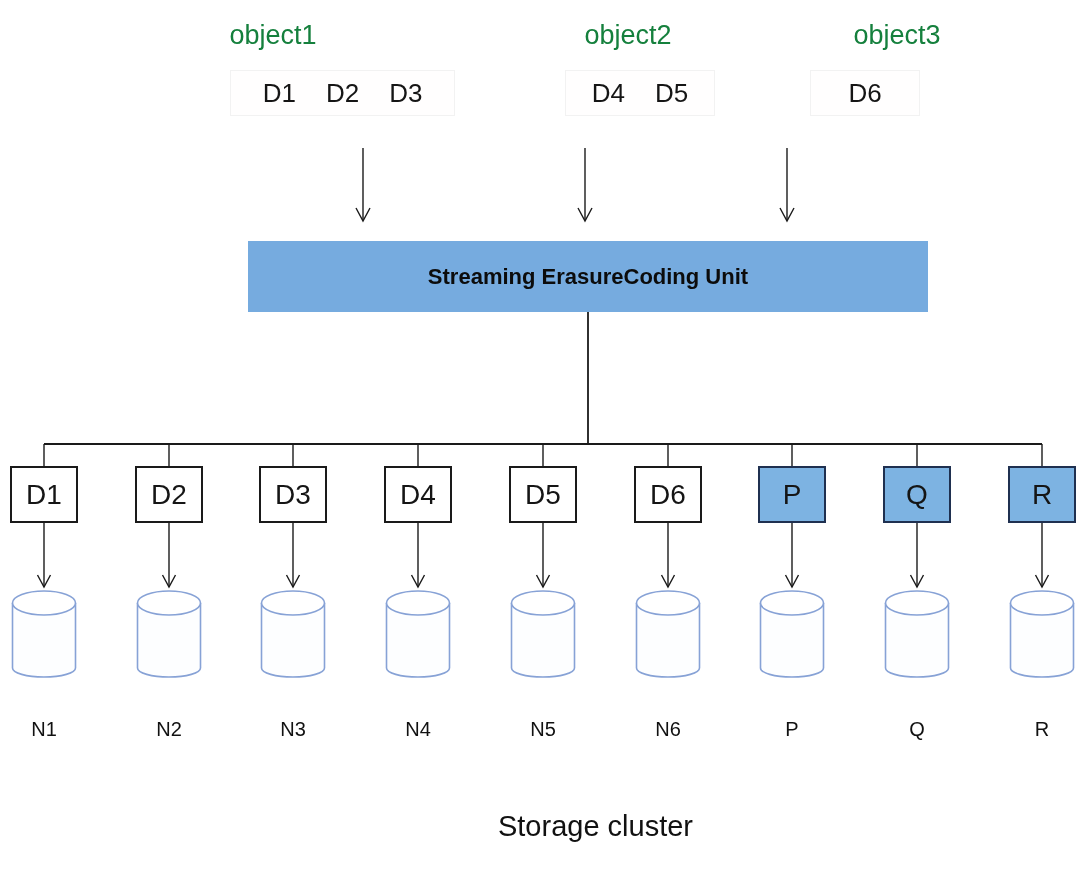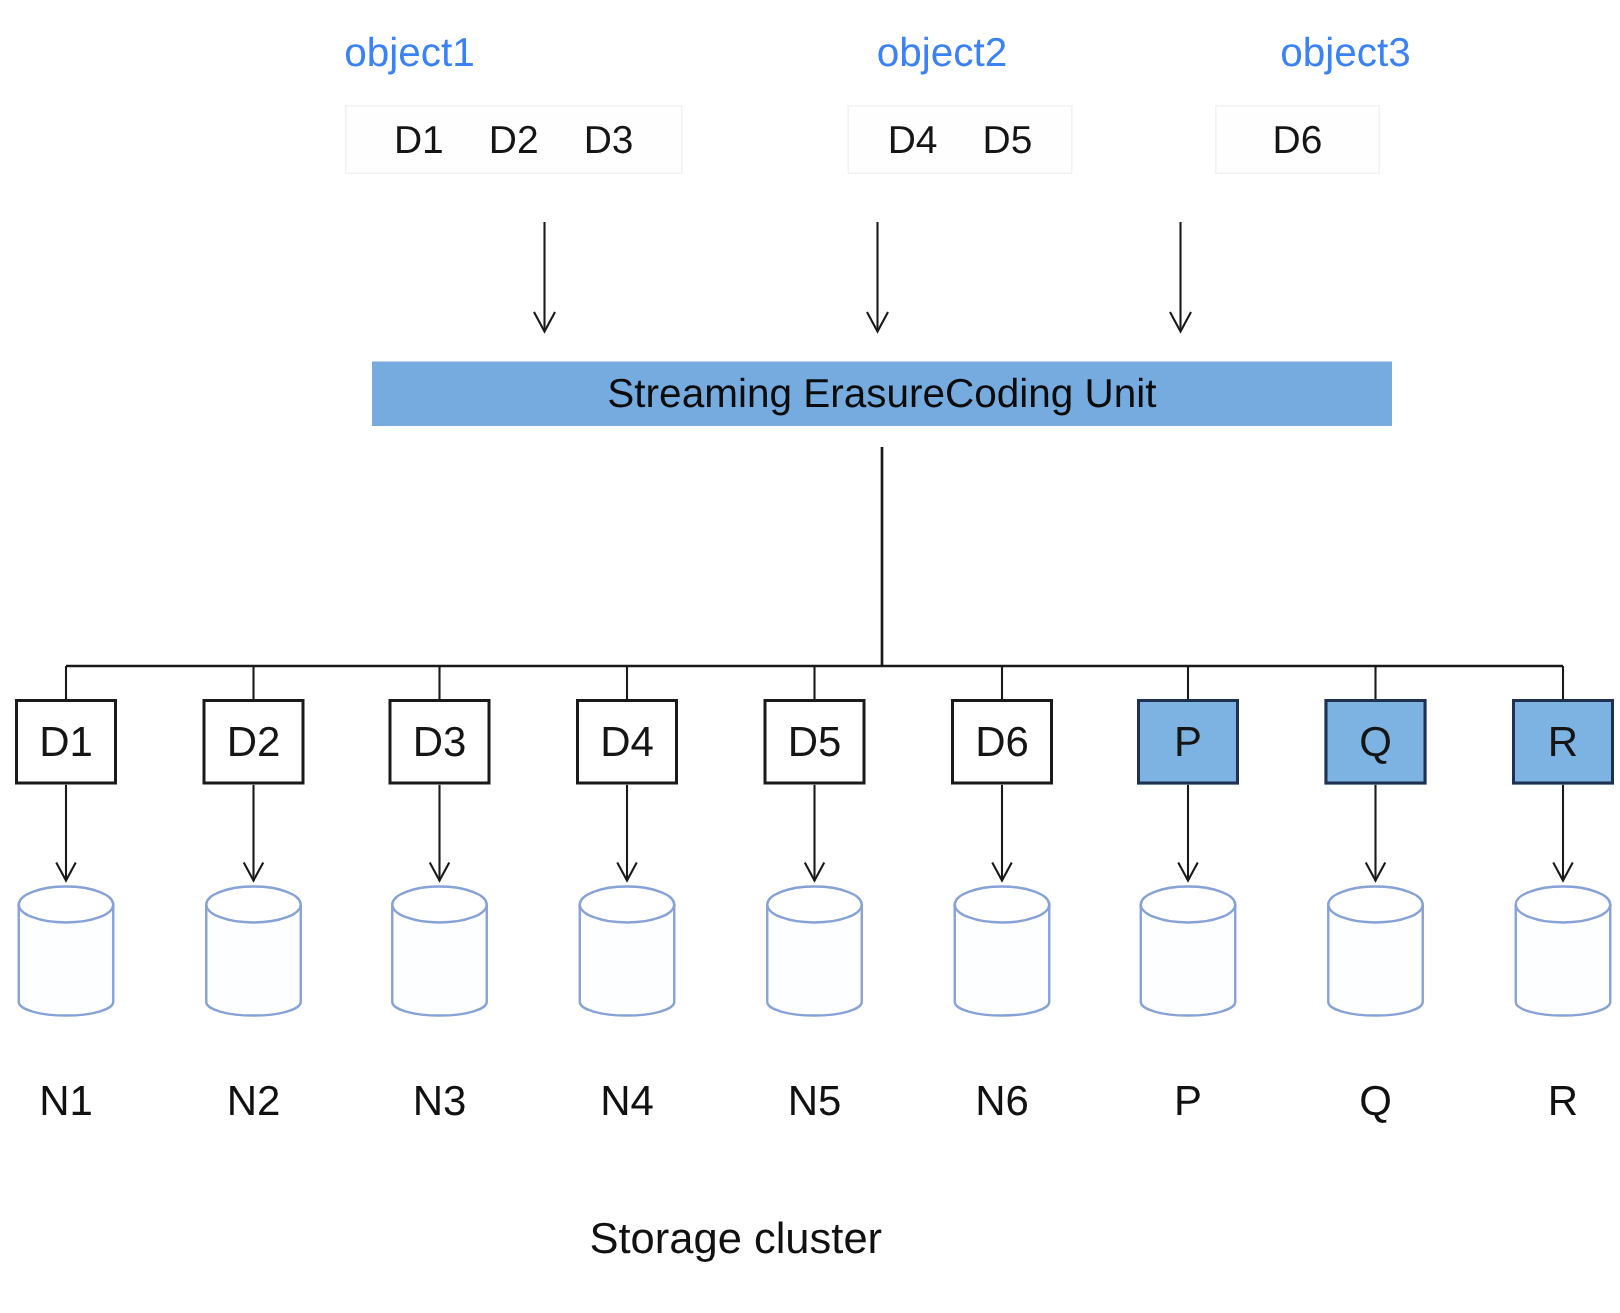--- a/index.html
+++ b/index.html
@@ -12,57 +12,57 @@
   *{box-sizing:border-box;}
   html,body{margin:0;padding:0;}
   body{
     width:1080px;height:875px;position:relative;background:#ffffff;
     font-family:"Liberation Sans","DejaVu Sans",sans-serif;color:#151515;
     overflow:hidden;
   }
   
   .obj-label{
     position:absolute;top:18px;width:200px;text-align:center;
-    font-size:27px;line-height:34px;color:#3b82f6;
+    font-size:27px;line-height:34px;color:#15803d;
   }
   .chunk-strip{
     position:absolute;top:70px;height:46px;display:flex;align-items:center;
     justify-content:center;gap:30px;background:#fffefe;border:1px solid #f2f2f2;
   }
   .chunk-strip .chunk{font-size:26px;color:#151515;}
   
   svg.overlay{position:absolute;left:0;top:0;width:1080px;height:875px;}
   svg.overlay line, svg.overlay polyline{
     stroke:var(--line);stroke-width:1.4;fill:none;
   }
   svg.overlay line.thick{stroke-width:1.8;}
   
   .banner{
-    position:absolute;left:248px;top:241px;width:680px;height:43px;
+    position:absolute;left:248px;top:241px;width:680px;height:71px;
     background:var(--banner-fill);
     display:flex;align-items:center;justify-content:center;
-    font-size:27px;font-weight:normal;color:#0c0c0c;
+    font-size:22px;font-weight:bold;color:#0c0c0c;
   }
   
   .col{
     position:absolute;top:466px;width:80px;
     display:flex;flex-direction:column;align-items:center;
   }
   .chunk-box{
     width:68px;height:57px;border:2px solid #1a1a1a;background:var(--data-fill);
     display:flex;align-items:center;justify-content:center;
     font-size:28px;color:#151515;
   }
   .col.parity .chunk-box{
     background:var(--parity-fill);border-color:#1f3050;
   }
   .cyl{margin-top:66px;display:block;}
-  .node-label{margin-top:29px;font-size:28px;color:#111;}
+  .node-label{margin-top:29px;font-size:20px;color:#111;}
   .caption{
-    position:absolute;left:393px;top:810px;width:300px;text-align:left;
+    position:absolute;left:393px;top:810px;width:300px;text-align:right;
     font-size:29px;color:#111;
   }
 </style>
 </head>
 <body>
 
 <svg class="overlay" aria-hidden="true">
 
   <g>
     <line x1="363" y1="148" x2="363" y2="220"></line>

